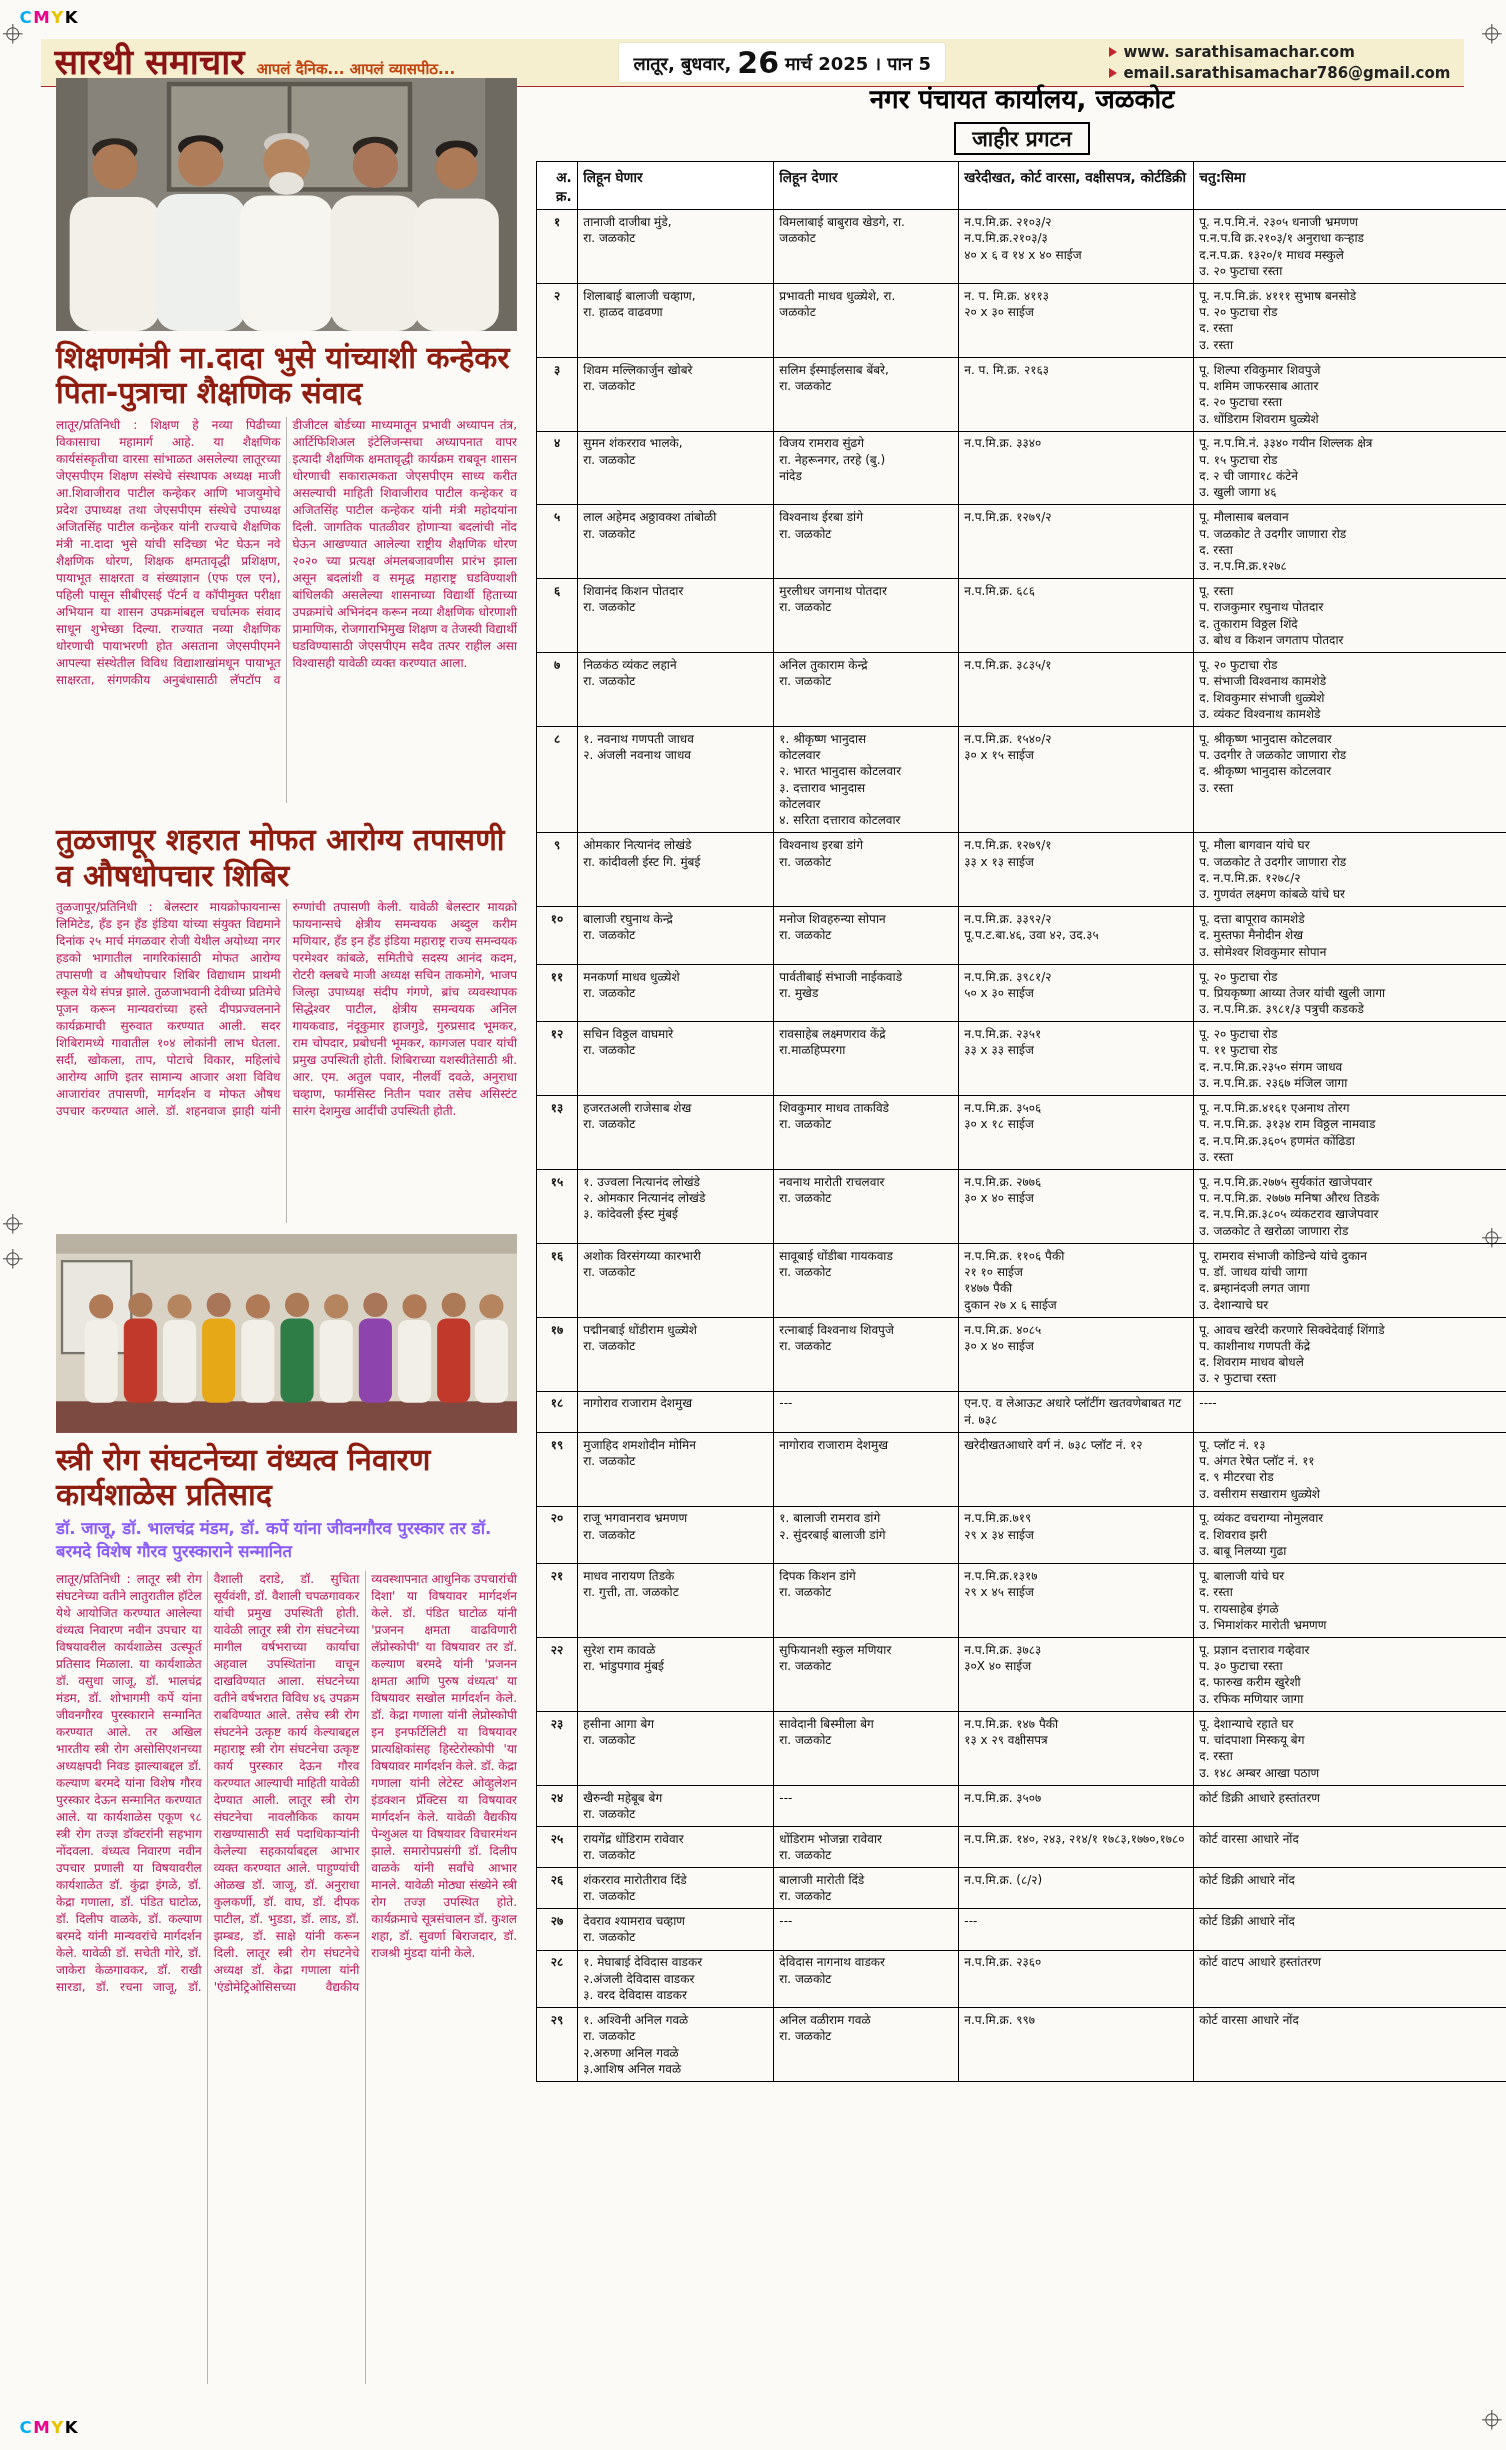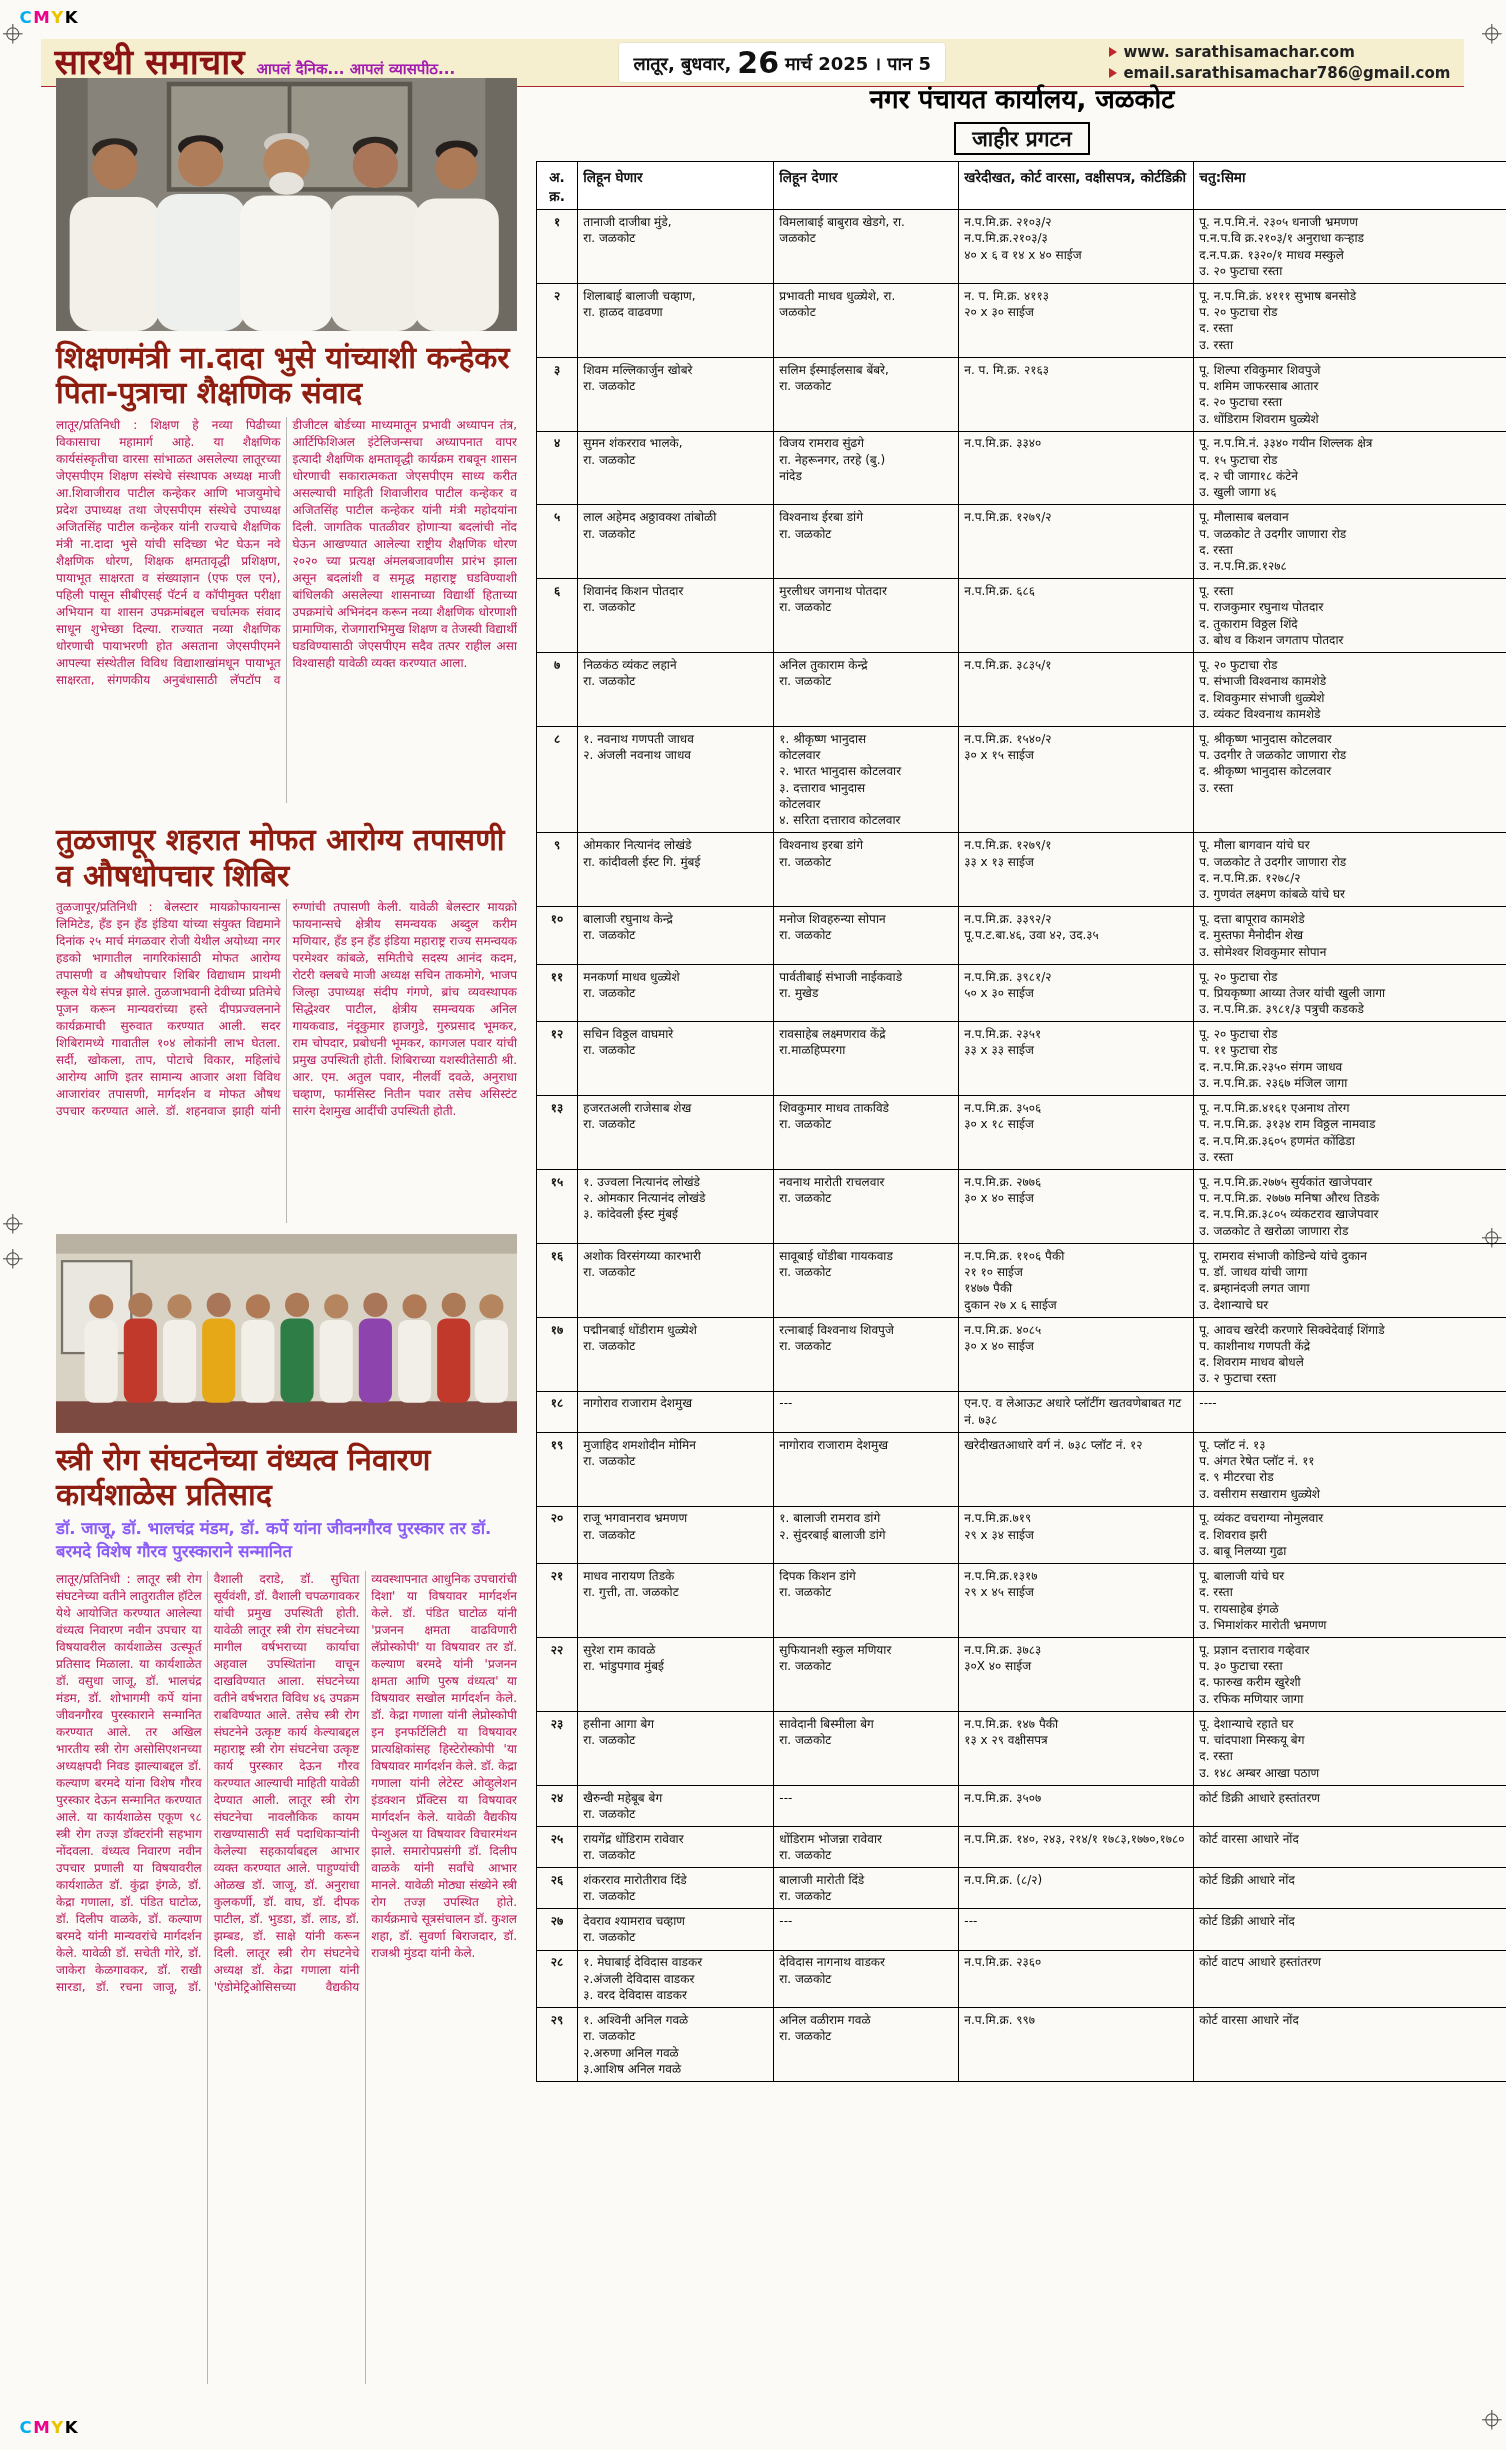--- a/index.html
+++ b/index.html
@@ -14,21 +14,21 @@
   .cmyk .c{color:#00aeef}.cmyk .m{color:#ec008c}.cmyk .y{color:#e8c400}.cmyk .k{color:#000}
   .regmark{position:absolute;width:19.6px;height:19.6px;}
   
   .masthead{
     position:absolute;left:41px;top:25px;width:1423px;height:48px;
     background:#f5eecf;display:flex;align-items:center;justify-content:space-between;
     padding:0 13.6px;box-sizing:border-box;border-bottom:1.5px solid #a8262a;margin-top:14px;
   }
   .mast-left{display:flex;align-items:baseline;gap:12px;}
   .paper-title{font-size:35px;font-weight:bold;color:#8b1313;line-height:1;}
-  .tagline{font-size:15px;color:#a21caf;font-weight:bold;}
+  .tagline{font-size:15px;color:#c2410c;font-weight:bold;}
   .date-box{
     background:#fff;border-radius:4.5px;padding:3px 15px;
     font-size:18px;font-weight:bold;color:#111;display:flex;align-items:center;gap:6px;
     box-shadow:0 0 0 0.8px #e4dcb6 inset;
   }
   .date-big{font-size:30px;font-weight:bold;}
   .contact{display:flex;flex-direction:column;gap:3px;align-items:flex-start;}
   .contact-row{display:flex;align-items:center;gap:6px;font-size:15px;font-weight:bold;color:#222;}
   .arrow-icon{width:0;height:0;border-left:8.3px solid #c0262b;border-top:5.3px solid transparent;border-bottom:5.3px solid transparent;display:inline-block;}
   
@@ -48,21 +48,21 @@
   
   .noticecol{position:absolute;left:536px;top:78px;width:972px;}
   .notice-title{font-size:26px;font-weight:bold;text-align:center;color:#000;margin:1.5px 0 6px 0;}
   .notice-label-wrap{text-align:center;margin-bottom:6px;}
   .notice-label{display:inline-block;border:2.3px solid #000;padding:0.8px 16.6px;font-size:21px;font-weight:bold;}
   table.notice{width:100%;border-collapse:collapse;border:1.9px solid #000;}
   table.notice th{
     border:1.2px solid #000;padding:4.5px 5.3px;font-size:13.6px;font-weight:bold;
     text-align:left;vertical-align:top;background:#fff;
   }
-  table.notice th.sn{text-align:center;}
+  table.notice th.sn{text-align:right;}
   table.notice td{
     border:1.2px solid #000;padding:3.8px 5.3px;font-size:12px;line-height:1.36;
     vertical-align:top;white-space:pre-line;
   }
   table.notice td.sn{text-align:center;font-weight:bold;}
 </style>
 </head>
 <body>
 
 <div class="cmyk" style="top:7.5px;"><span class="c">C</span><span class="m">M</span><span class="y">Y</span><span class="k">K</span></div>

